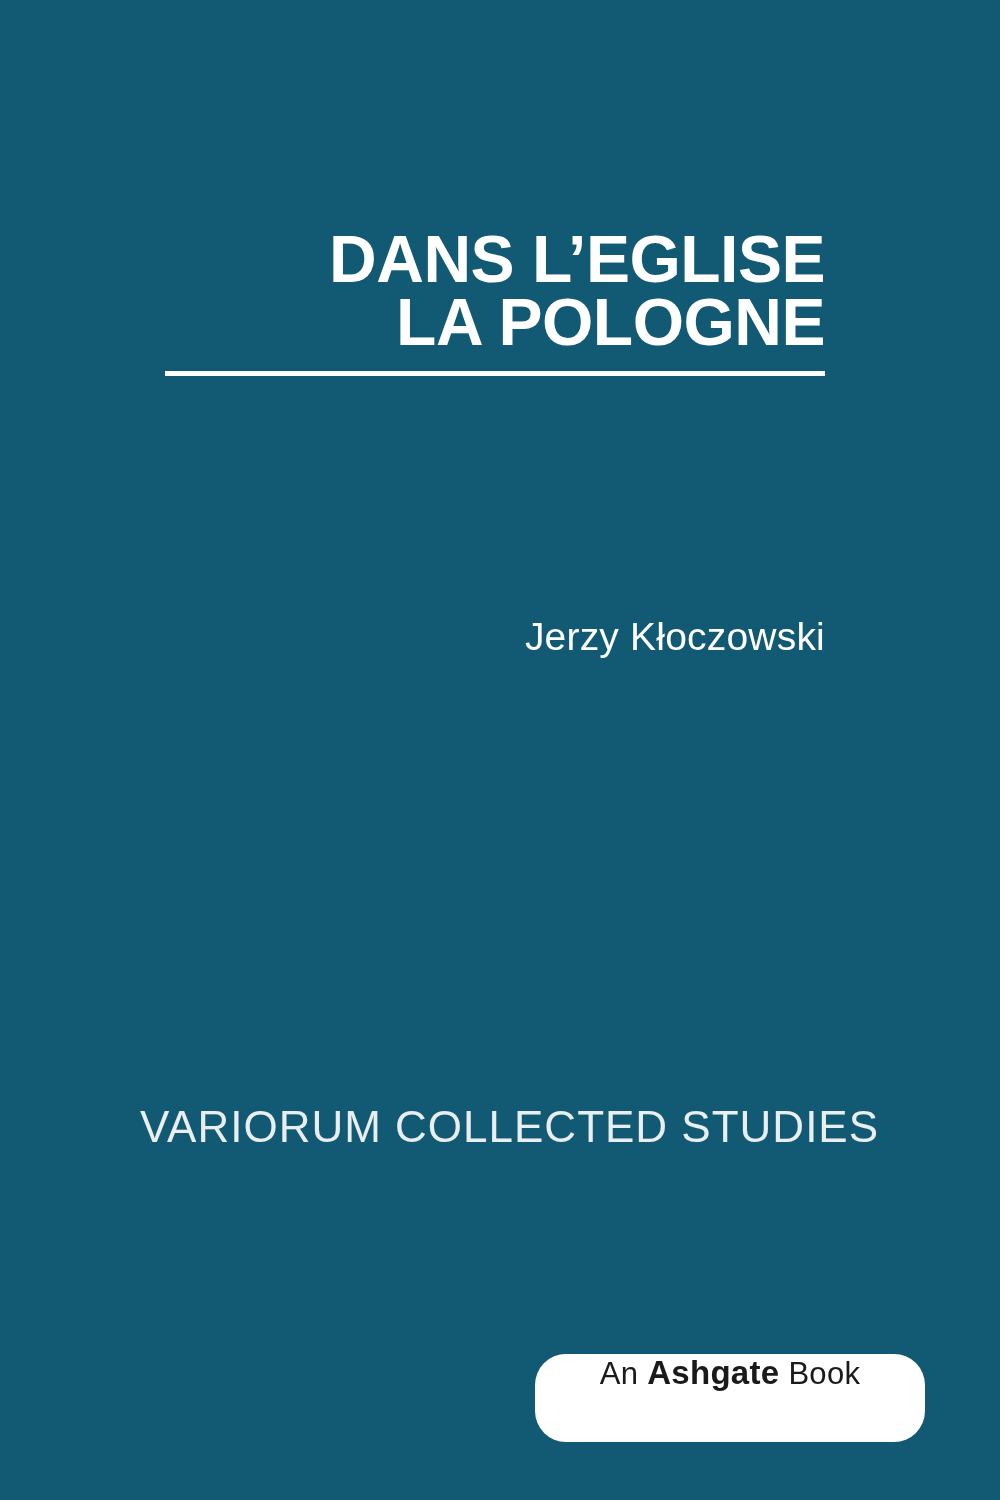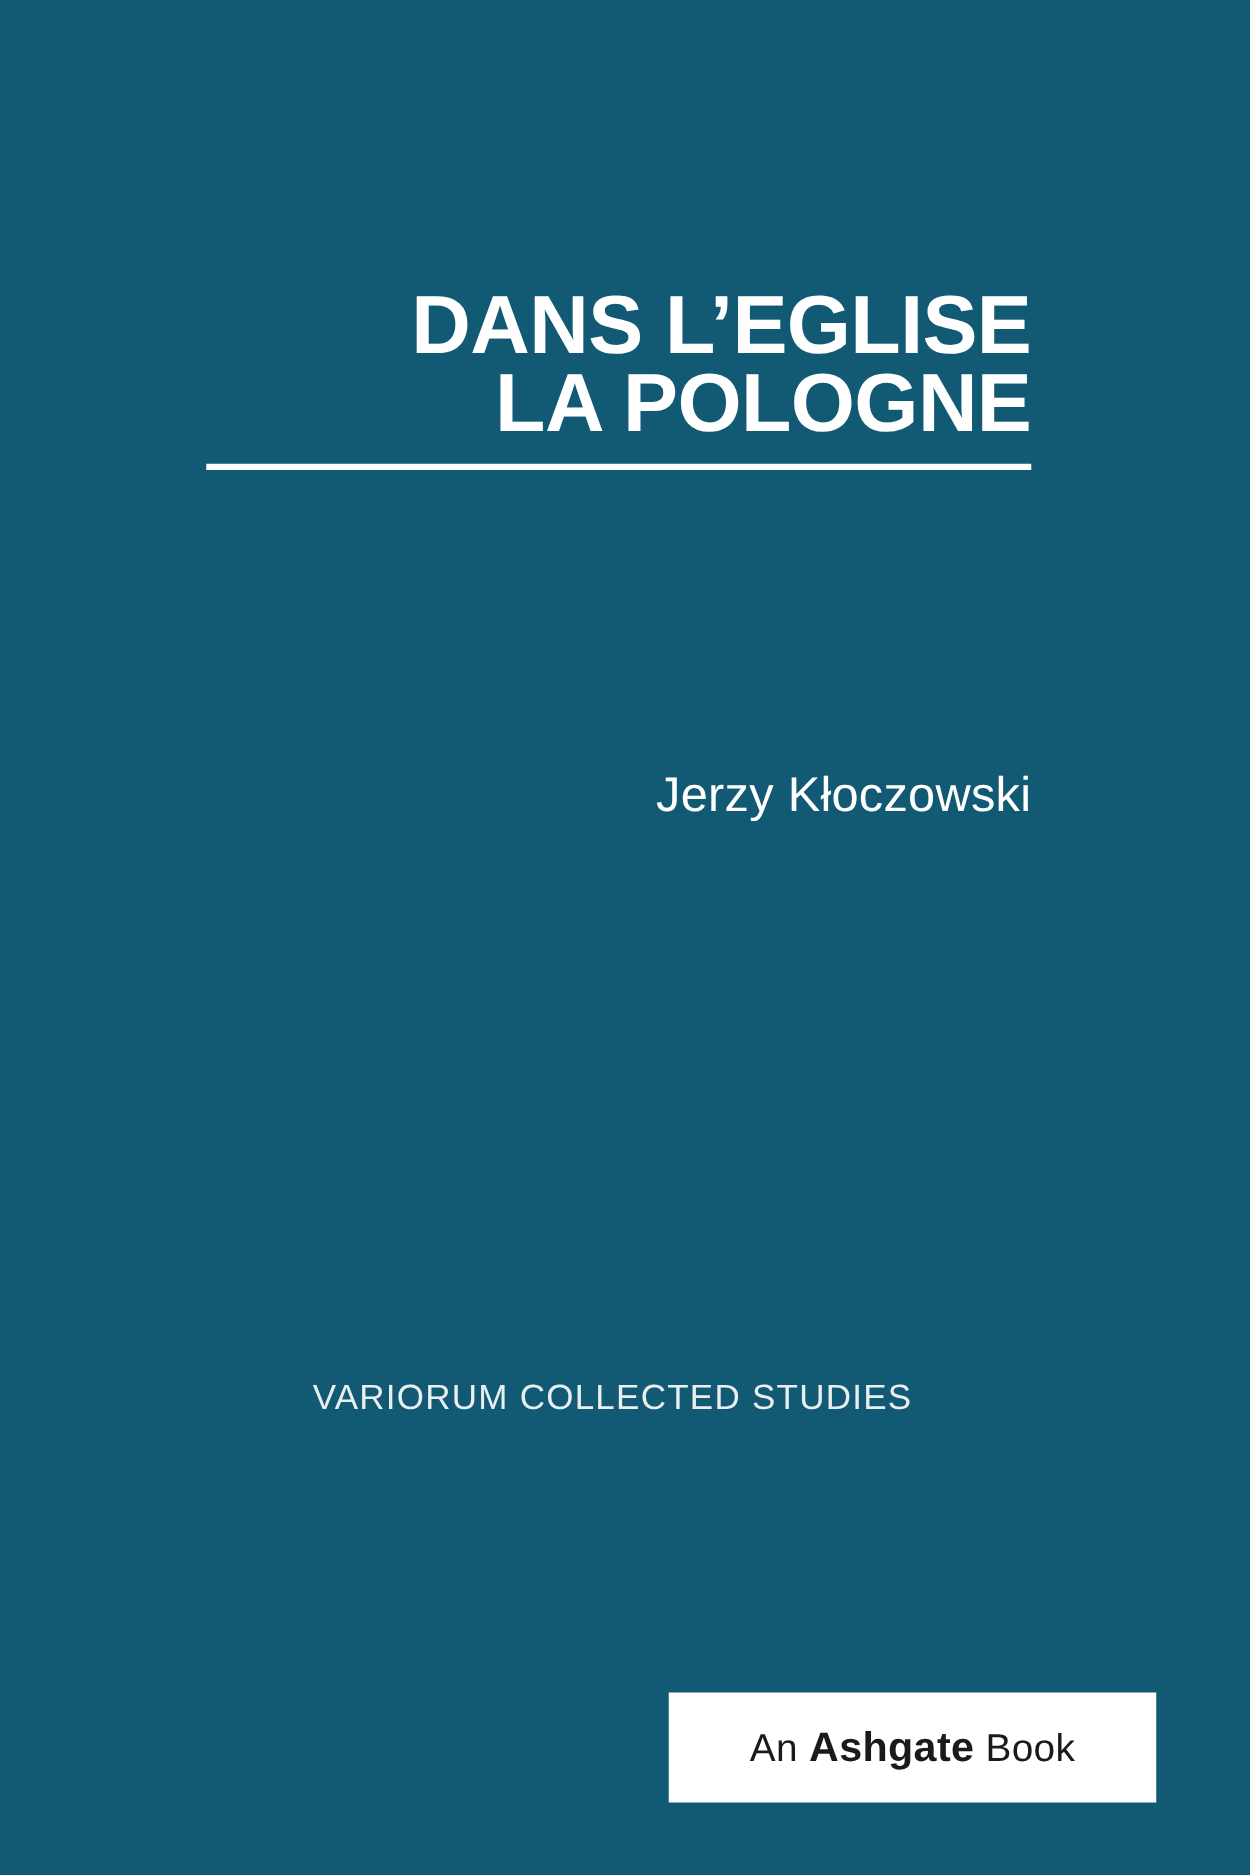--- a/index.html
+++ b/index.html
@@ -59,36 +59,36 @@
   }
 
   
   .series {
     position: absolute;
     left: 140px;
     top: 1102px;
     width: 700px;
     text-align: center;
     color: #e9eef1;
-    font-size: 28px;
+    font-size: 44px;
     letter-spacing: 1px;
     white-space: nowrap;
   }
 
   
   .badge {
     position: absolute;
     left: 535px;
     top: 1354px;
     width: 390px;
     height: 88px;
     background: #ffffff;
     display: flex;
-    align-items: center;
     justify-content: center;
+    border-radius: 31px;
   }
   .badge-text {
     color: #1a1a1a;
     font-size: 31px;
     letter-spacing: 0.3px;
     white-space: nowrap;
   }
   .badge-text .brand {
     font-weight: bold;
     font-size: 33px;

